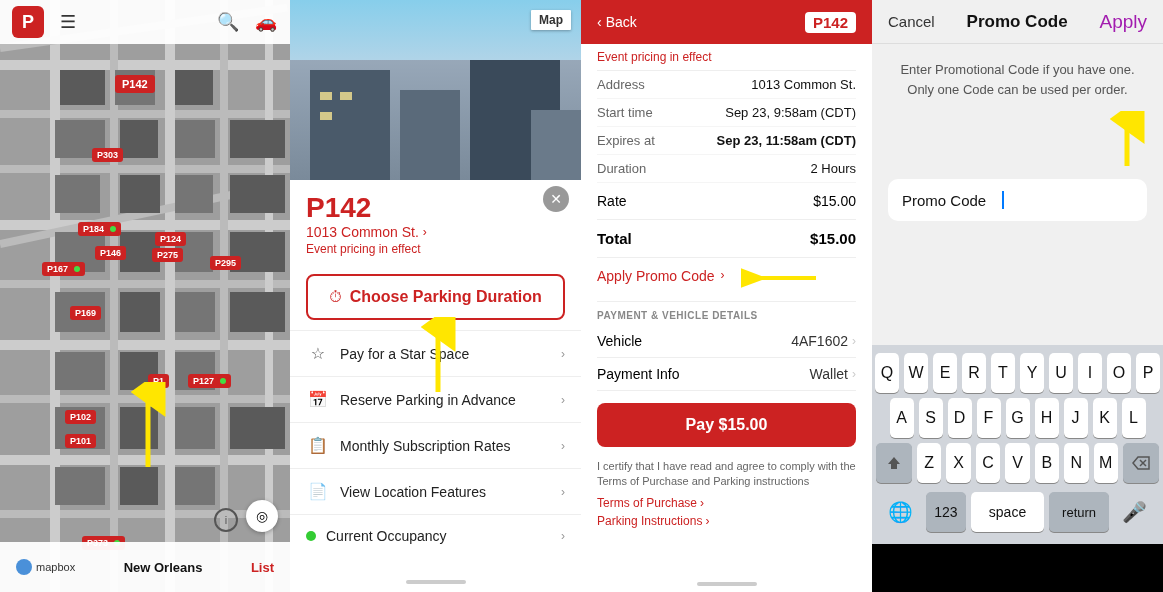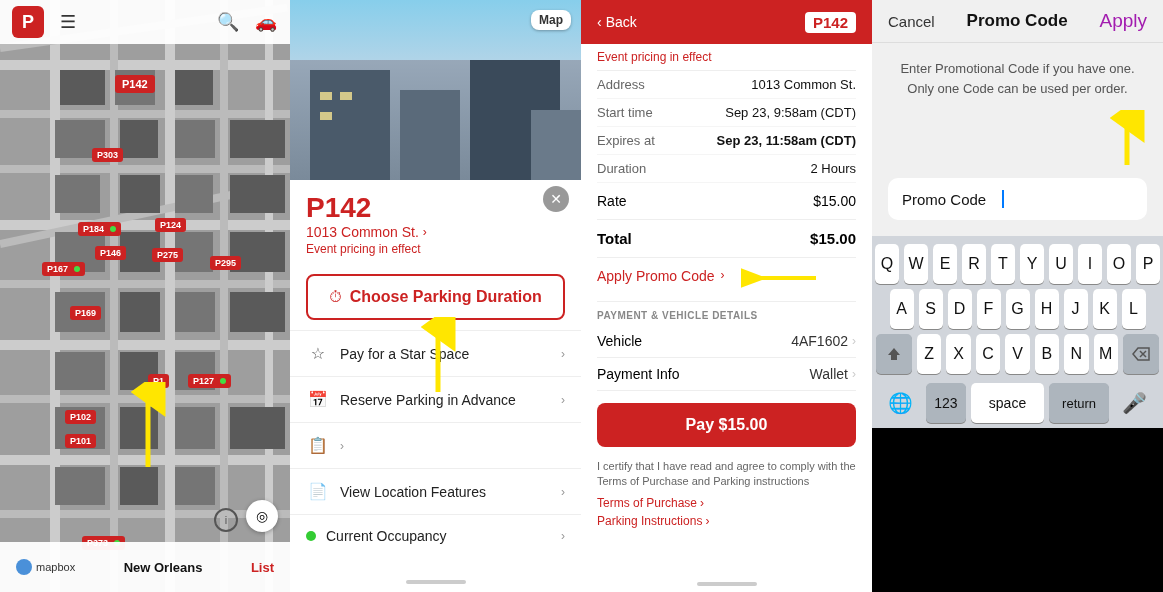--- a/index.html
+++ b/index.html
@@ -186,21 +186,21 @@
       height: 180px;
       background: linear-gradient(135deg, #7a9bb5 0%, #9ab5c8 30%, #c8d8e8 50%, #a8c0d0 70%, #708090 100%);
       position: relative;
       flex-shrink: 0;
     }
     .map-toggle-btn {
       position: absolute;
       top: 10px;
       right: 10px;
       background: white;
-      border-radius: 8px;
+      border-radius: 1px;
       padding: 3px 8px;
       font-size: 12px;
       font-weight: 600;
       color: #333;
       box-shadow: 0 1px 3px rgba(0,0,0,0.3);
     }
     .location-content {
       padding: 0;
       flex: 1;
       overflow-y: auto;
@@ -457,21 +457,21 @@
       height: 4px;
       background: #ccc;
       border-radius: 2px;
       width: 60px;
       margin: 6px auto;
     }
 
     
     .panel-promo {
       width: 291px;
-      height: 428px;
+      height: 544px;
       background: #f0f0f0;
       flex-shrink: 0;
       overflow: hidden;
       display: flex;
       flex-direction: column;
     }
     .promo-header {
       background: #f0f0f0;
       padding: 10px 16px;
       display: flex;
@@ -711,21 +711,21 @@
     </div>
     <span class="map-header-icon">☰</span>
     <span class="map-header-spacer"></span>
     <span class="map-header-icon">🔍</span>
     <span class="map-header-icon">🚗</span>
   </div>
 
   <div class="parking-pin selected" style="top:75px; left:115px;">P142</div>
   <div class="parking-pin" style="top:148px; left:92px;">P303</div>
   <div class="parking-pin" style="top:222px; left:78px;">P184 <span class="dot"></span></div>
-  <div class="parking-pin" style="top:218px; left:155px;">P124</div>
+  <div class="parking-pin" style="top:232px; left:155px;">P124</div>
   <div class="parking-pin" style="top:246px; left:95px;">P146</div>
   <div class="parking-pin" style="top:248px; left:152px;">P275</div>
   <div class="parking-pin" style="top:262px; left:42px;">P167 <span class="dot"></span></div>
   <div class="parking-pin" style="top:256px; left:210px;">P295</div>
   <div class="parking-pin" style="top:306px; left:70px;">P169</div>
   <div class="parking-pin" style="top:374px; left:148px;">P1</div>
   <div class="parking-pin" style="top:374px; left:188px;">P127 <span class="dot"></span></div>
   <div class="parking-pin" style="top:410px; left:65px;">P102</div>
   <div class="parking-pin" style="top:434px; left:65px;">P101</div>
   <div class="parking-pin" style="top:536px; left:82px;">P373 <span class="dot"></span></div>
@@ -806,20 +806,21 @@
       <span class="menu-item-text">Pay for a Star Space</span>
       <span class="menu-item-chevron">›</span>
     </div>
     <div class="menu-item">
       <span class="menu-item-icon">📅</span>
       <span class="menu-item-text">Reserve Parking in Advance</span>
       <span class="menu-item-chevron">›</span>
     </div>
     <div class="menu-item">
       <span class="menu-item-icon">📋</span>
+      <span class="menu-item-text">Monthly Subscription Rates</span>
       <span class="menu-item-chevron">›</span>
     </div>
     <div class="menu-item">
       <span class="menu-item-icon">📄</span>
       <span class="menu-item-text">View Location Features</span>
       <span class="menu-item-chevron">›</span>
     </div>
     <div class="menu-item">
       <span class="menu-item-dot"></span>
       <span class="menu-item-text">Current Occupancy</span>

